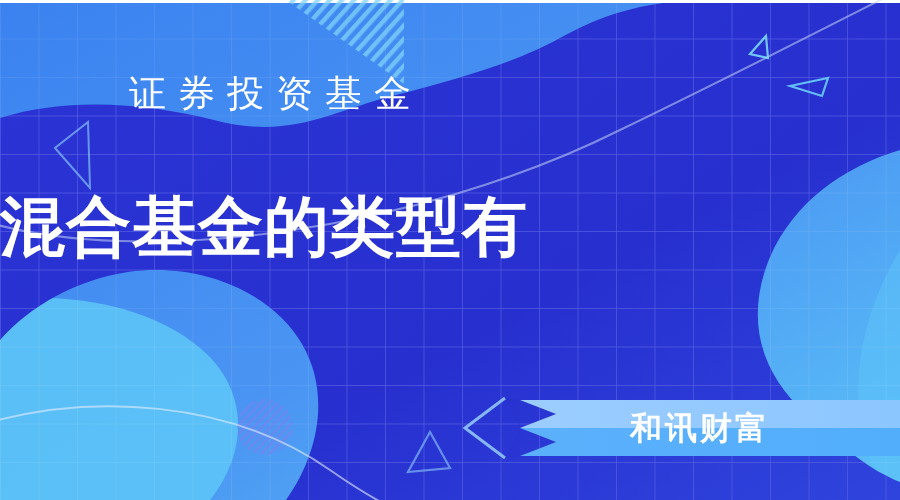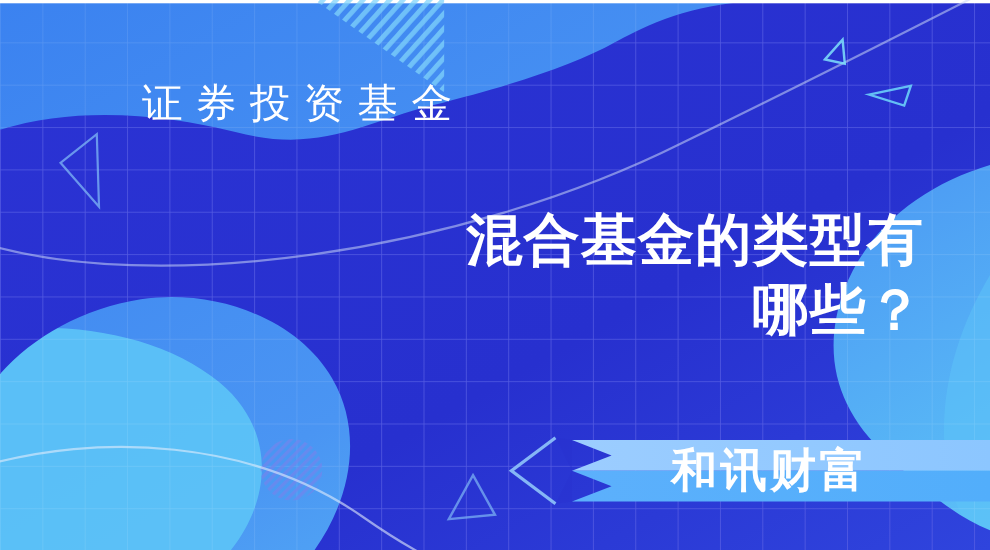--- a/index.html
+++ b/index.html
@@ -33,35 +33,35 @@
     font-size:37px;
     font-weight:500;
     letter-spacing:12px;
     text-indent:12px;
     line-height:1.1;
     white-space:nowrap;
   }
   #title-block{
     position:absolute;
     left:0;top:186px;width:840px;
-    text-align:right;
+    text-align:left;
     color:#ffffff;
     font-weight:bold;
-    font-size:51px;
+    font-size:65px;
     line-height:1.25;
     letter-spacing:1px;
   }
   #title-line1,#title-line2{display:block;white-space:nowrap;}
   #badge-text{
     position:absolute;
     left:560px;top:404px;
     width:280px;
     text-align:center;
     color:#ffffff;
-    font-size:42px;
+    font-size:32px;
     font-weight:bold;
     letter-spacing:3px;
     line-height:48px;
     white-space:nowrap;
   }
 </style>
 </head>
 <body>
 
 <div id="banner">
@@ -176,19 +176,18 @@
 
       <path d="M505,398 L520,400 L520,456 L505,458 L520,428 Z" fill="#2730cf" opacity="0.35"></path>
     </g>
   </svg>
 
   <div class="txt-layer">
     <div id="subtitle">证券投资基金</div>
 
     <div id="title-block">
       <span id="title-line1">混合基金的类型有</span>
-      <span id="title-line2">哪些？</span>
     </div>
 
     <div id="badge-text">和讯财富</div>
   </div>
 
 </div>
 
 </body></html>

